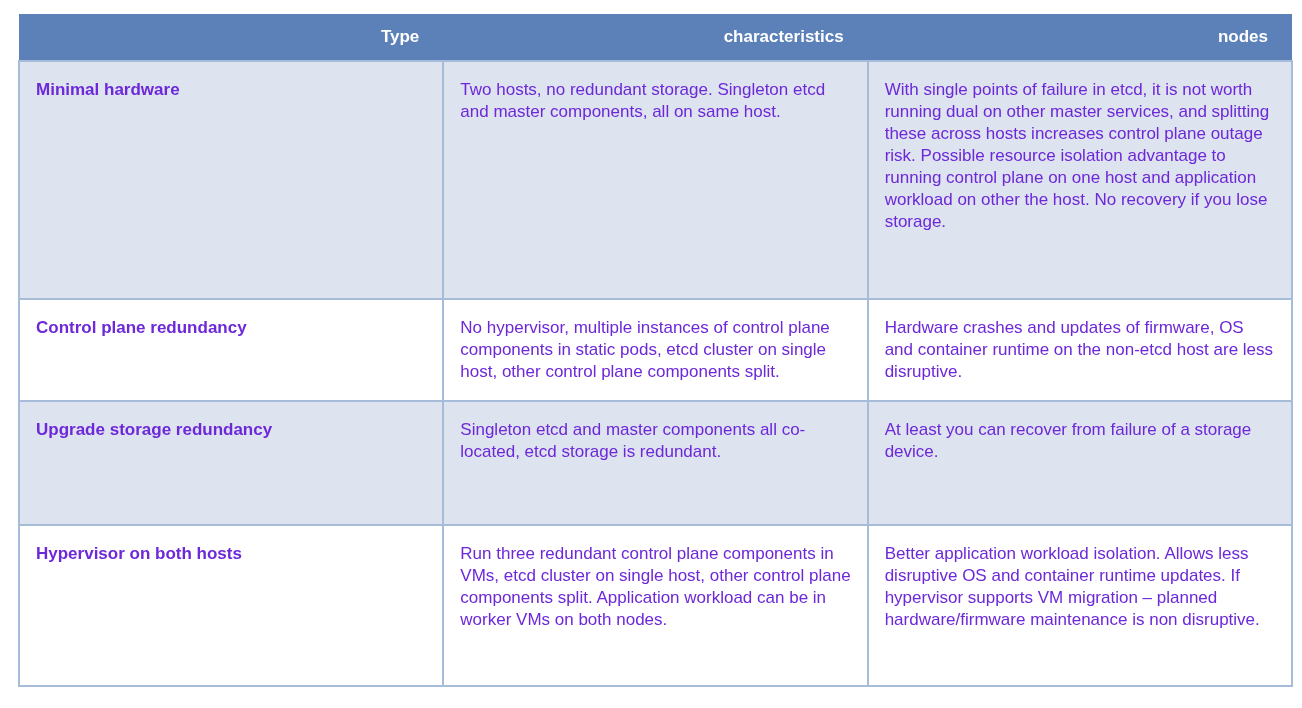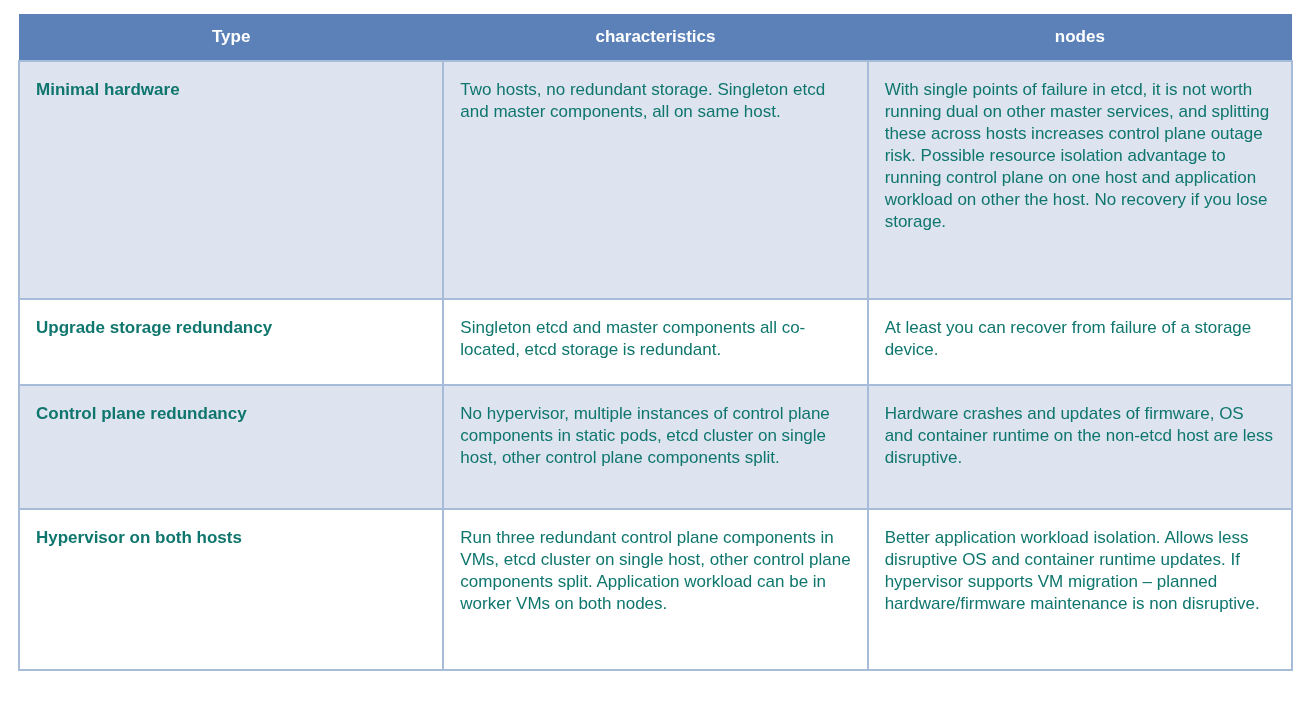--- a/index.html
+++ b/index.html
@@ -21,31 +21,31 @@
     border-collapse: collapse;
     table-layout: fixed;
   }
   table.comparison col { width: 33.33%; }
   table.comparison thead th {
     background: #5b81b8;
     color: #ffffff;
     font-weight: bold;
     font-size: 17px;
     line-height: 22px;
-    text-align: center;
+    text-align: right;
     vertical-align: middle;
-    padding: 12px 3px;
+    padding: 12px 24px;
     border: none;
   }
   table.comparison tbody td {
     border: 2px solid #a6bcd9;
     padding: 17px 16px;
     font-size: 17px;
     line-height: 22px;
-    color: #0f766e;
+    color: #6d28d9;
     vertical-align: top;
     box-sizing: border-box;
     word-wrap: break-word;
   }
   table.comparison tbody td.type-cell { font-weight: bold; }
   table.comparison tbody tr:nth-child(odd) td { background: #dde3ef; }
   table.comparison tbody tr:nth-child(even) td { background: #ffffff; }
   table.comparison tbody tr:nth-child(1) td { height: 238px; }
   table.comparison tbody tr:nth-child(2) td { height: 86px; }
   table.comparison tbody tr:nth-child(3) td { height: 124px; }
@@ -68,28 +68,28 @@
         <th>nodes</th>
       </tr>
     </thead>
     <tbody>
       <tr>
         <td class="type-cell">Minimal hardware</td>
         <td>Two hosts, no redundant storage. Singleton etcd and master components, all on same host.</td>
         <td>With single points of failure in etcd, it is not worth running dual on other master services, and splitting these across hosts increases control plane outage risk. Possible resource isolation advantage to running control plane on one host and application workload on other the host. No recovery if you lose storage.</td>
       </tr>
       <tr>
+        <td class="type-cell">Control plane redundancy</td>
+        <td>No hypervisor, multiple instances of control plane components in static pods, etcd cluster on single host, other control plane components split.</td>
+        <td>Hardware crashes and updates of firmware, OS and container runtime on the non-etcd host are less disruptive.</td>
+      </tr>
+      <tr>
         <td class="type-cell">Upgrade storage redundancy</td>
         <td>Singleton etcd and master components all co-located, etcd storage is redundant.</td>
         <td>At least you can recover from failure of a storage device.</td>
-      </tr>
-      <tr>
-        <td class="type-cell">Control plane redundancy</td>
-        <td>No hypervisor, multiple instances of control plane components in static pods, etcd cluster on single host, other control plane components split.</td>
-        <td>Hardware crashes and updates of firmware, OS and container runtime on the non-etcd host are less disruptive.</td>
       </tr>
       <tr>
         <td class="type-cell">Hypervisor on both hosts</td>
         <td>Run three redundant control plane components in VMs, etcd cluster on single host, other control plane components split. Application workload can be in worker VMs on both nodes.</td>
         <td>Better application workload isolation. Allows less disruptive OS and container runtime updates. If hypervisor supports VM migration – planned hardware/firmware maintenance is non disruptive.</td>
       </tr>
     </tbody>
   </table>
 </div>
 

